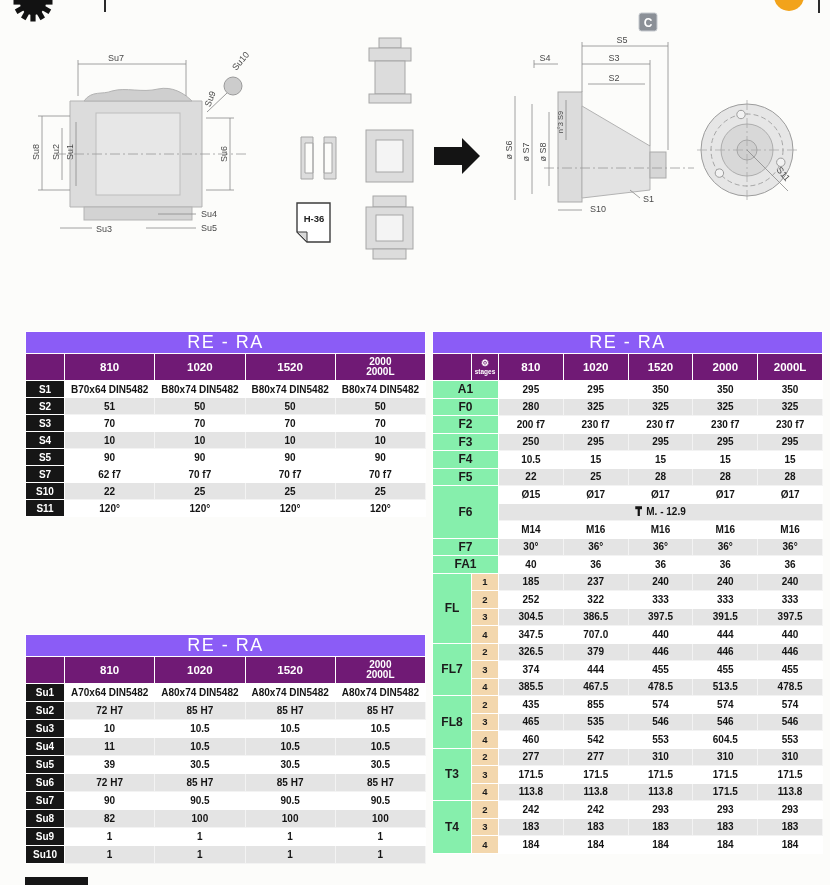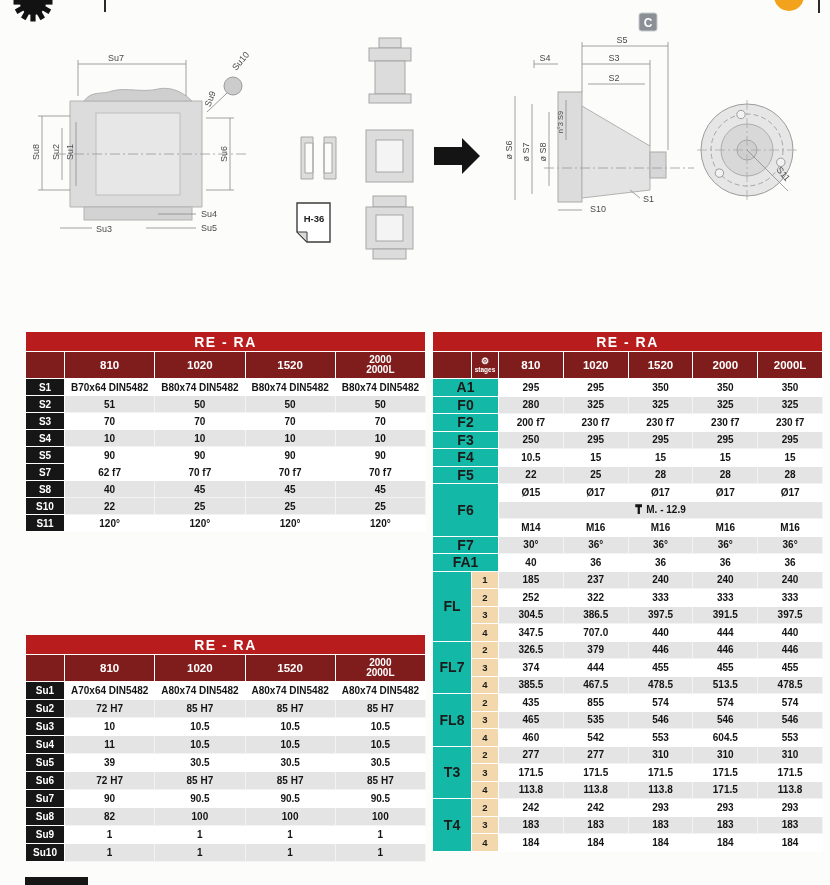--- a/index.html
+++ b/index.html
@@ -3,37 +3,37 @@
 <meta charset="utf-8">
 <style>
   *{box-sizing:border-box}
   html,body{margin:0;padding:0}
   body{width:830px;height:885px;position:relative;background:#fcfcfa;
        font-family:"Liberation Sans",sans-serif;overflow:hidden}
   svg.drawing{position:absolute;left:0;top:0}
 
   table.dtable{position:absolute;border-collapse:collapse;table-layout:fixed}
   .dtable th,.dtable td{padding:0;text-align:center;vertical-align:middle;border:1px solid #fff;overflow:hidden;white-space:nowrap}
-  .dtable .title{background:#b91c1c;color:#fff;font-size:14px;font-weight:bold;letter-spacing:1.5px;height:20px}
-  .dtable .corner,.dtable .colhead,.dtable .stageshead{background:#7f1d1d;color:#fff;height:27px}
+  .dtable .title{background:#8b5cf6;color:#fff;font-size:18px;font-weight:normal;letter-spacing:1.5px;height:20px}
+  .dtable .corner,.dtable .colhead,.dtable .stageshead{background:#701a75;color:#fff;height:27px}
   .dtable .colhead{font-size:11.5px;font-weight:bold;white-space:pre-line;line-height:1.1}
   .dtable .colhead.twoline{font-size:10px;line-height:1.05}
 
   #table-s{left:25px;top:331px;width:401px}
   #table-su{left:25px;top:634px;width:401px}
   #table-f{left:432px;top:331px;width:391px}
   #table-s td{height:17px}
   #table-su td{height:18px}
   #table-f td{height:17.5px}
 
   .rowlabel{background:#161616;color:#fff;font-weight:bold;font-size:10px}
   .val{font-size:10px;font-weight:bold;color:#141414;background:#fff;border:1px solid #ececec}
   tr.zebra .val{background:#e4e4e4;border-color:#f3f3f3}
   .val.small{font-size:10px}
-  .grouplabel{background:#14b8a6;font-weight:bold;font-size:14px;color:#1b1b1b}
+  .grouplabel{background:#86efac;font-weight:bold;font-size:12px;color:#1b1b1b}
   .stage{background:#f3d7ad;font-weight:bold;font-size:9.5px;color:#1b1b1b}
   .stageshead .gear{display:block;font-size:9px;line-height:9px}
   .stageshead .stageslbl{display:block;font-size:6.5px;line-height:7px}
   .bolt{display:inline-block;width:7px;height:10px;background:#141414;margin-right:4px;vertical-align:-1px;
         clip-path:polygon(0 0,100% 0,100% 30%,66% 30%,66% 100%,34% 100%,34% 30%,0 30%)}
   .bottom-bar{position:absolute;left:25px;top:877px;width:63px;height:8px;background:#161616}
 </style>
 </head>
 <body>
 
@@ -237,27 +237,20 @@
         <td class="val">90</td>
       </tr>
       <tr>
         <td class="rowlabel">S7</td>
         <td class="val">62 f7</td>
         <td class="val">70 f7</td>
         <td class="val">70 f7</td>
         <td class="val">70 f7</td>
       </tr>
       <tr class="zebra">
-        <td class="rowlabel">S8</td>
-        <td class="val">40</td>
-        <td class="val">45</td>
-        <td class="val">45</td>
-        <td class="val">45</td>
-      </tr>
-      <tr class="zebra">
         <td class="rowlabel">S10</td>
         <td class="val">22</td>
         <td class="val">25</td>
         <td class="val">25</td>
         <td class="val">25</td>
       </tr>
       <tr>
         <td class="rowlabel">S11</td>
         <td class="val">120°</td>
         <td class="val">120°</td>

